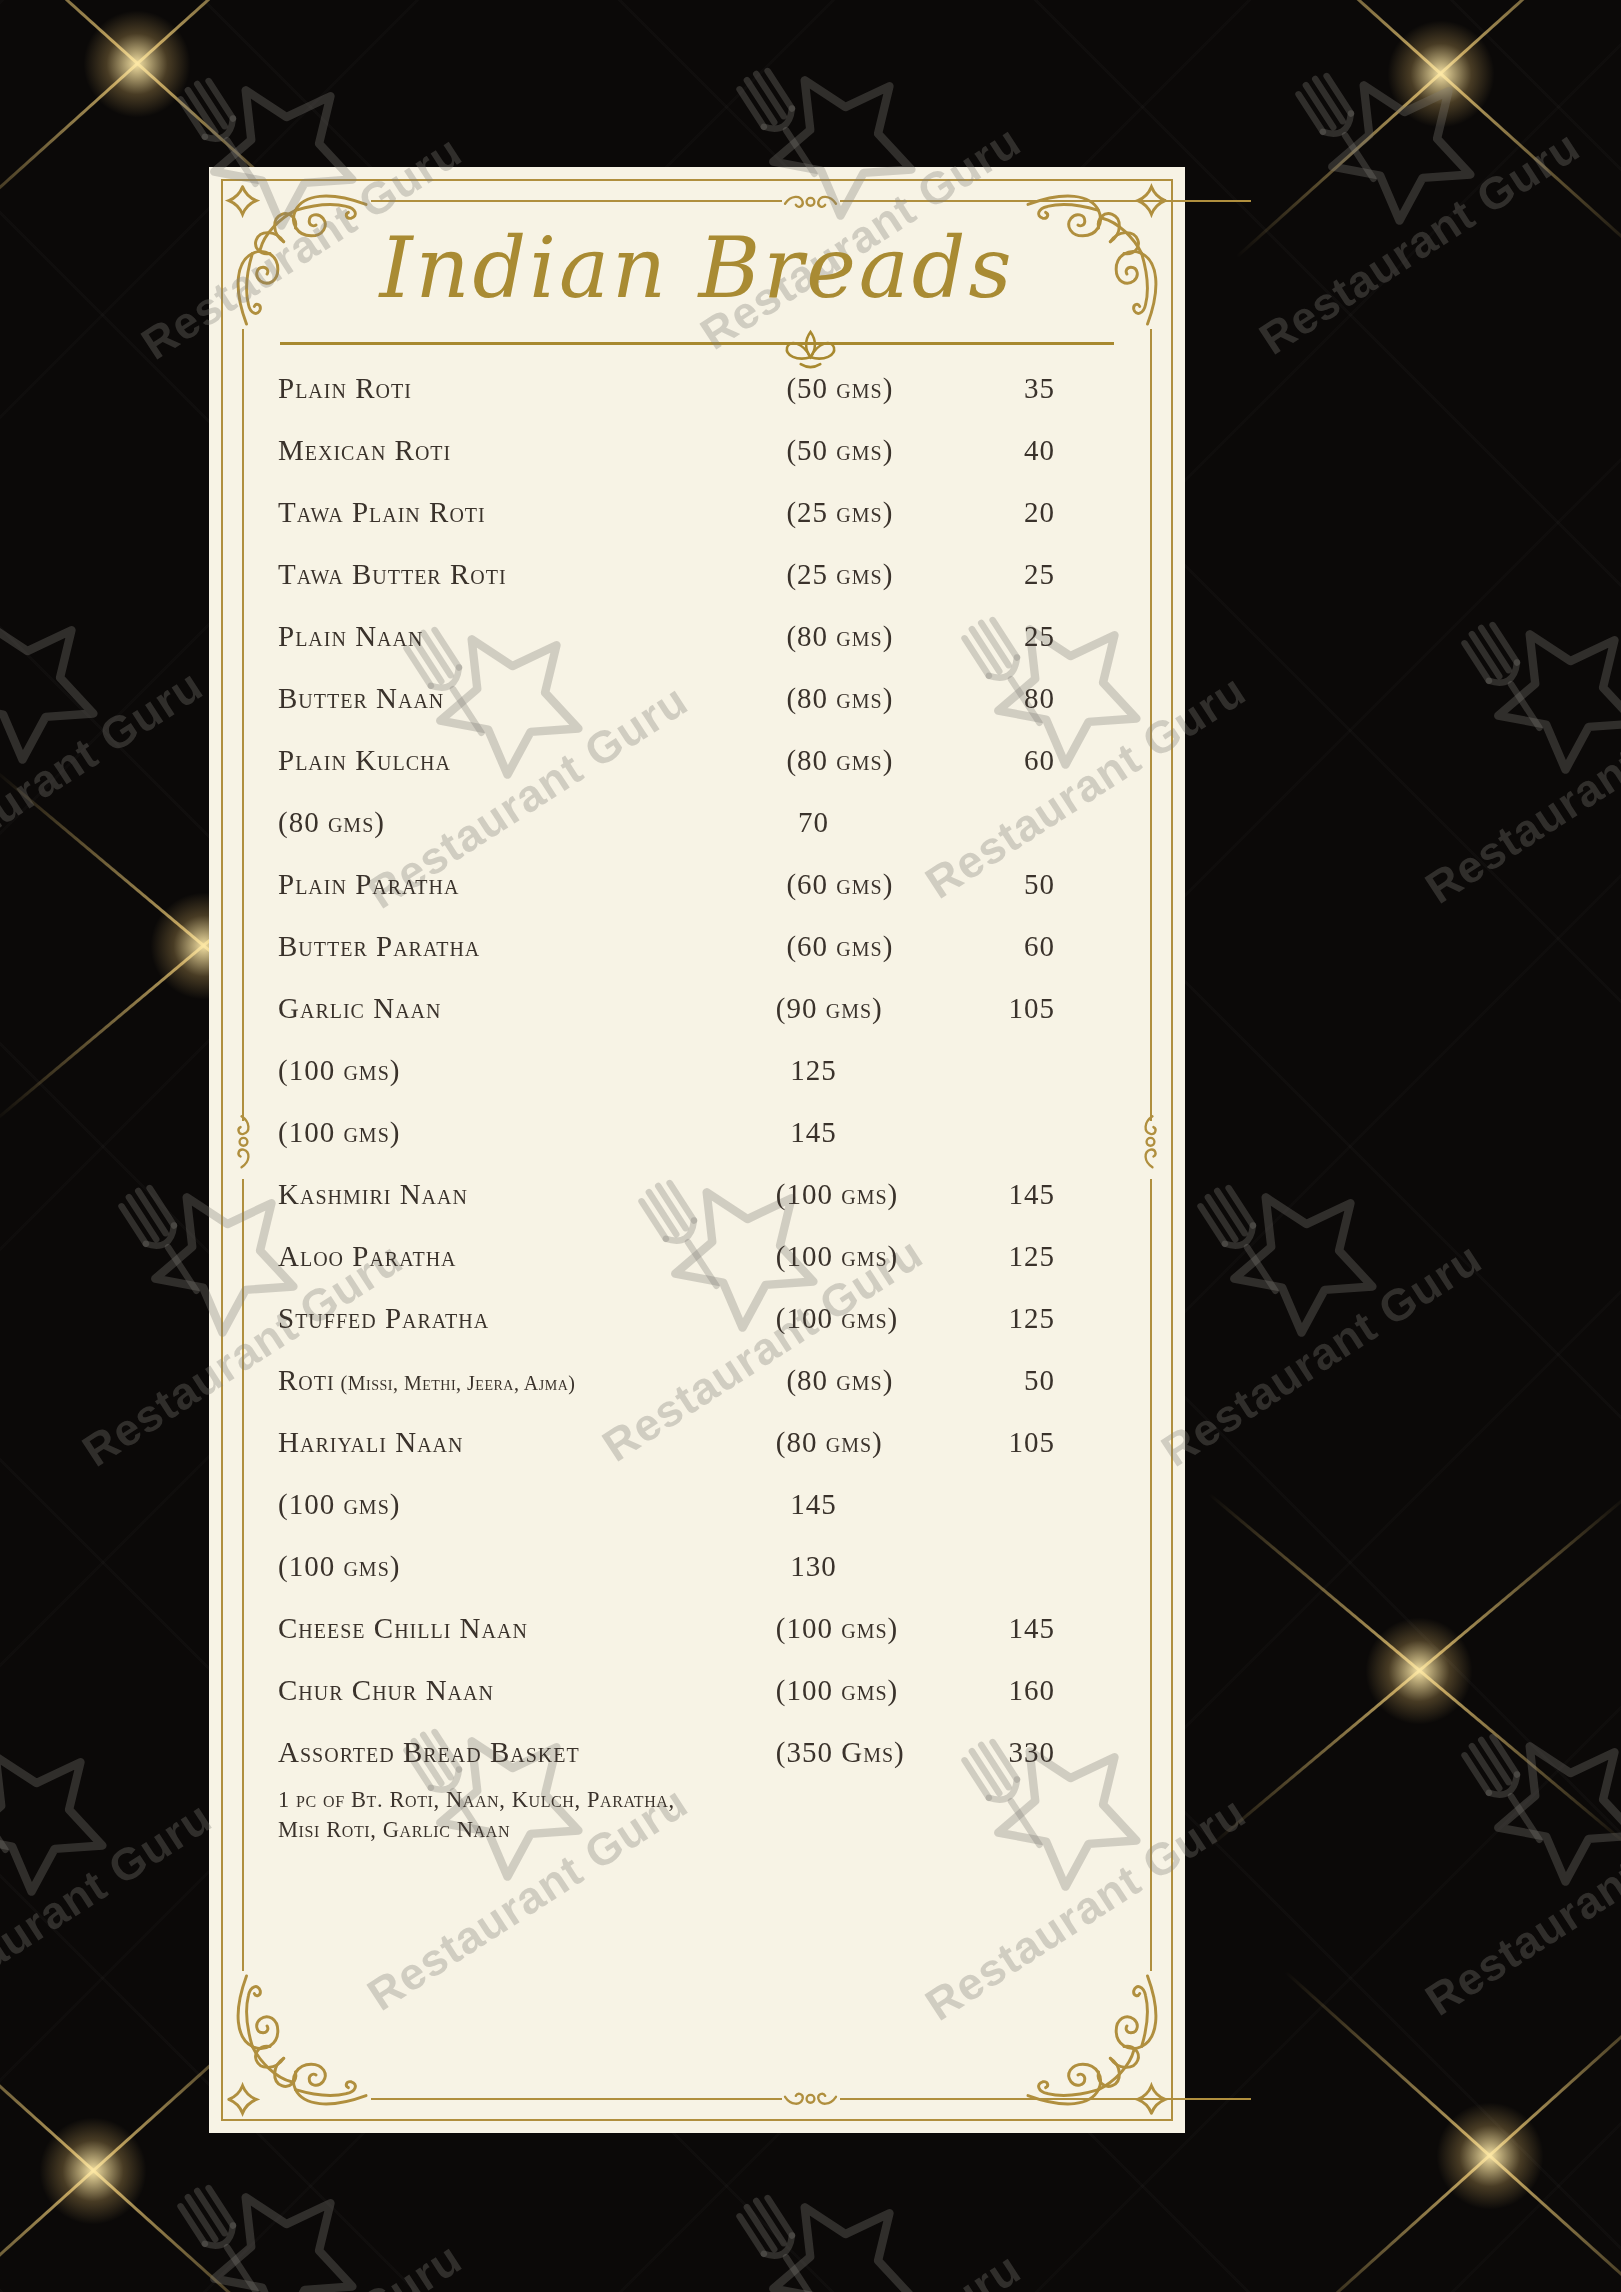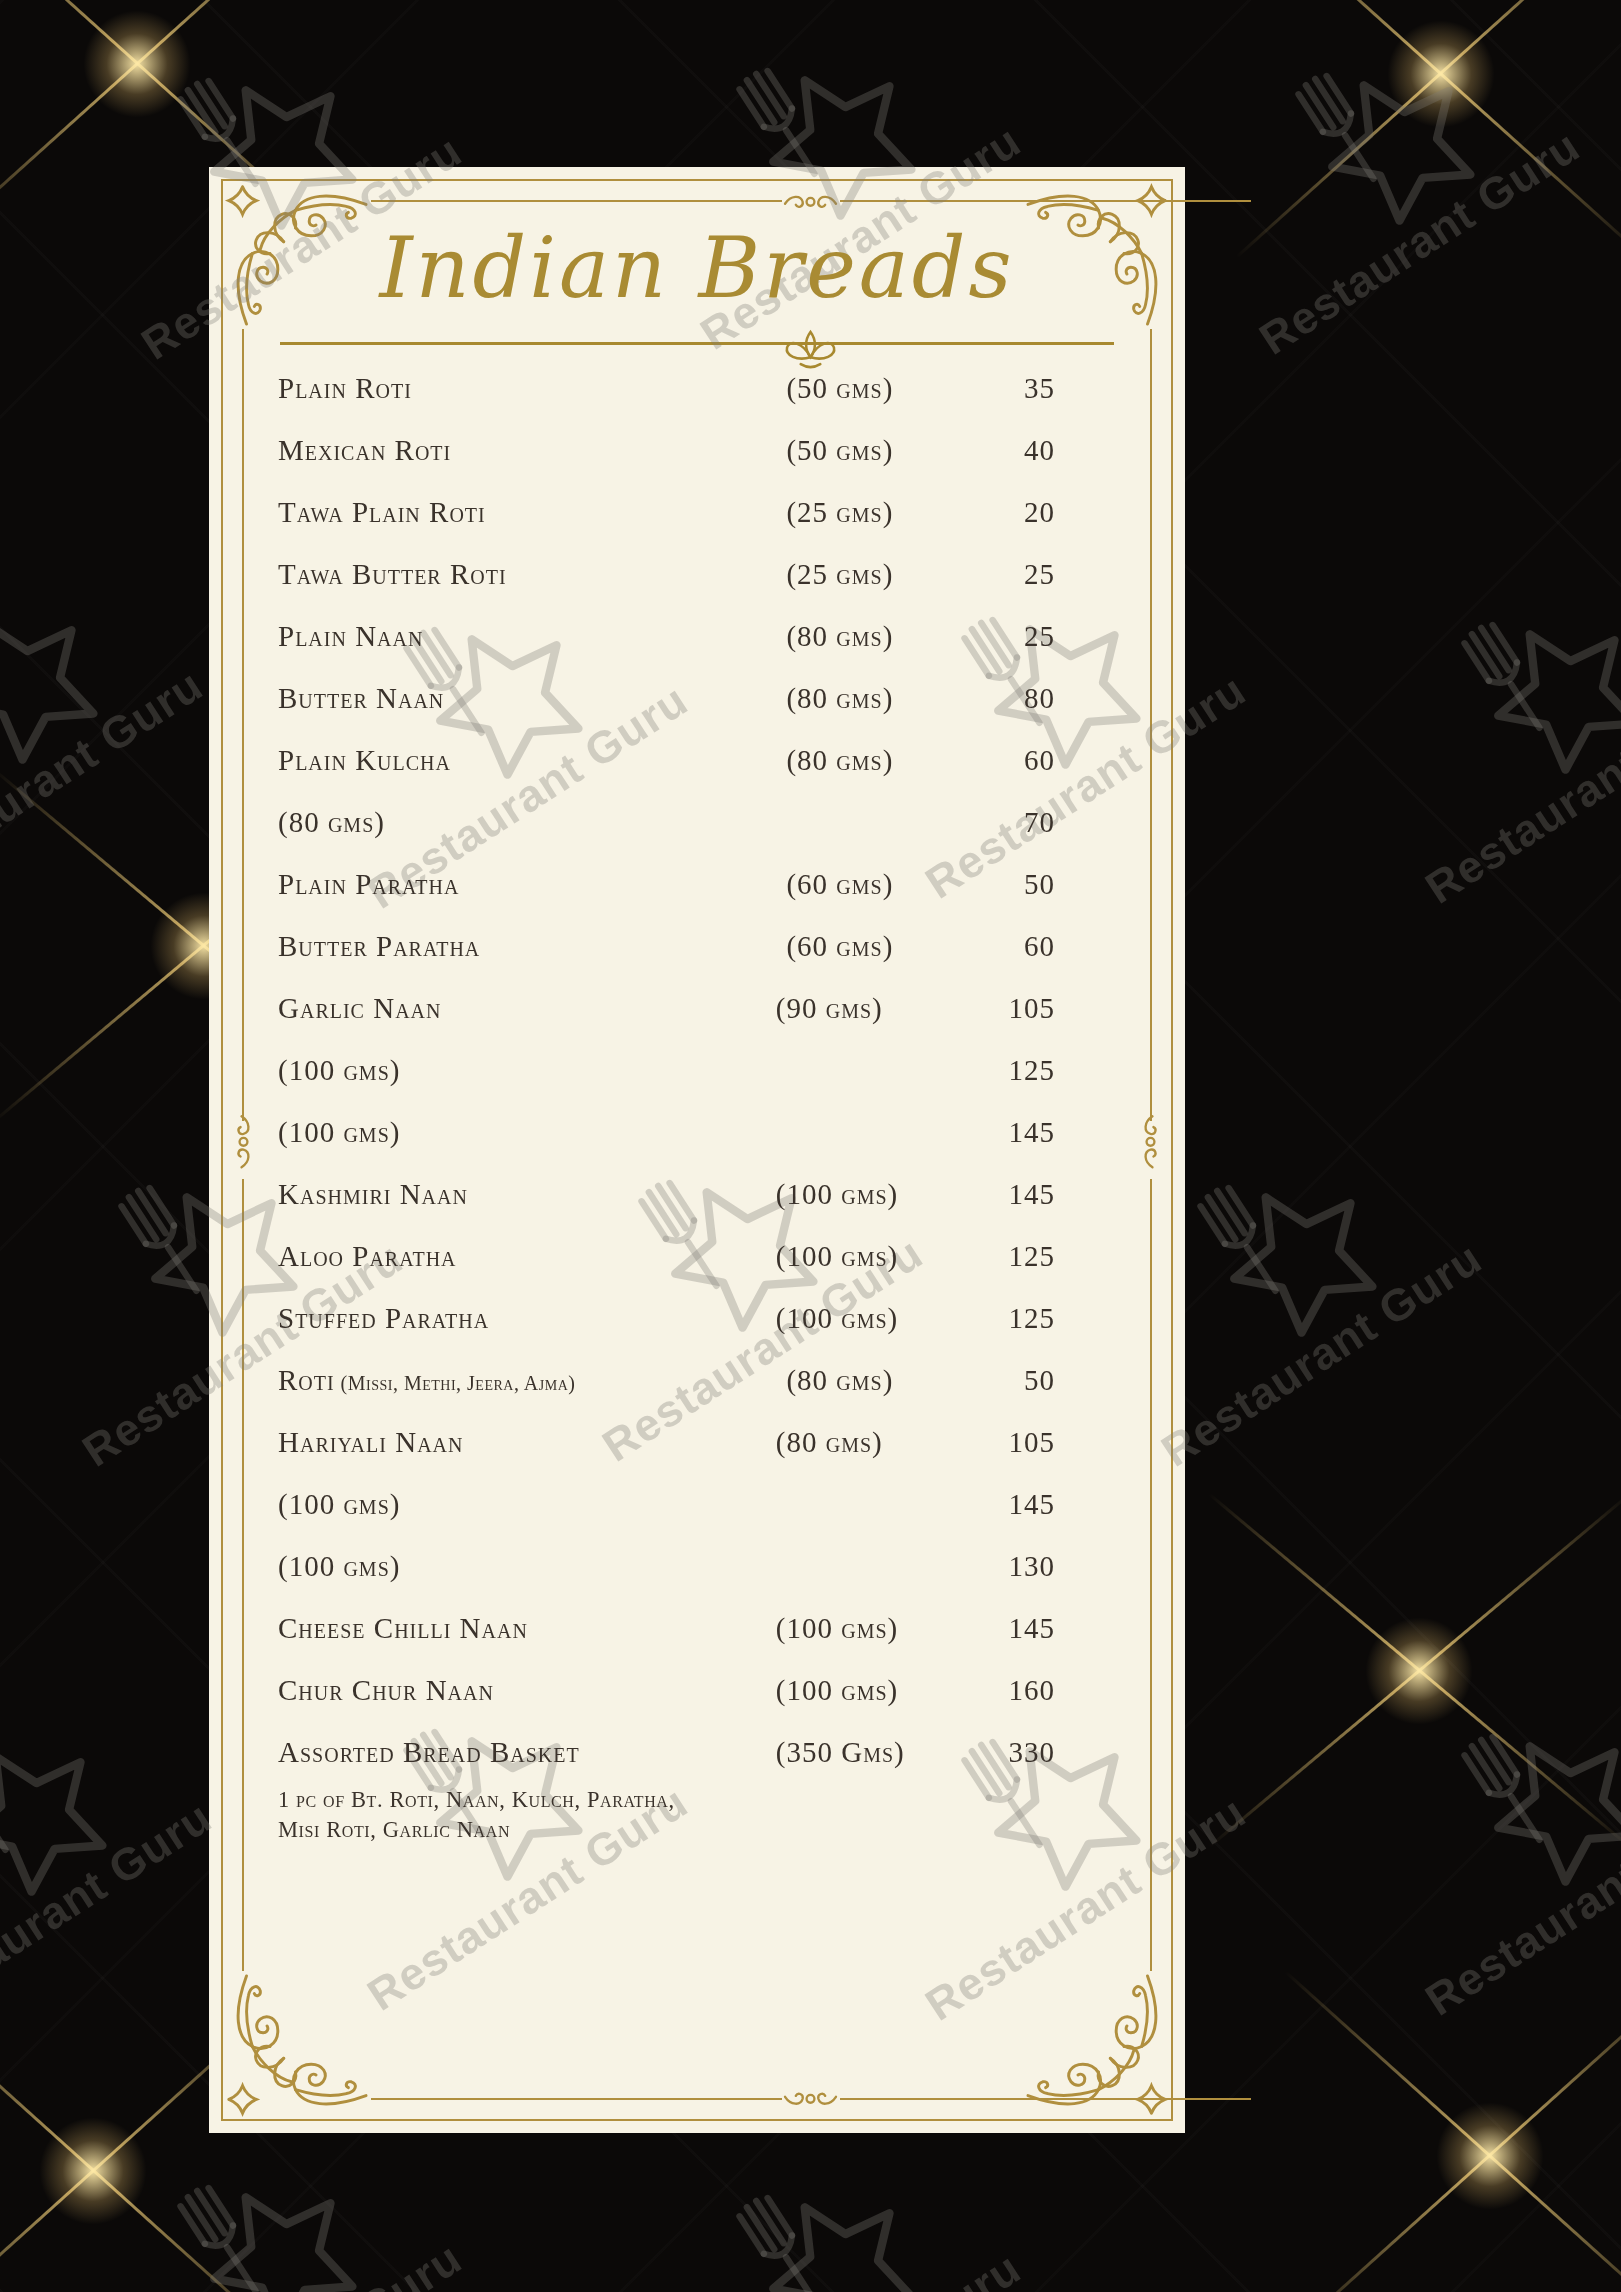--- a/index.html
+++ b/index.html
@@ -72,21 +72,21 @@
   .row{
     display:flex;align-items:center;
     height:62px;
     padding:0 130px 0 69px;
     font-variant:small-caps;
     font-size:29px;letter-spacing:1px;
   }
   .nm{width:629px;white-space:nowrap;}
   .nm-note{font-size:20px;margin-left:5.9px;letter-spacing:0.5px;}
   .wt{width:294px;white-space:nowrap;}
-  .pr{flex:1;text-align:right;font-variant:normal;}
+  .pr{flex:1;text-align:center;font-variant:normal;}
   .desc{
     padding:2px 130px 0 69px;
     font-variant:small-caps;
     font-size:22.5px;line-height:30px;letter-spacing:0.6px;
     color:#3a322b;
   }
 
   
   .wm-layer{position:absolute;inset:0;z-index:30;pointer-events:none;}
   .wm{

